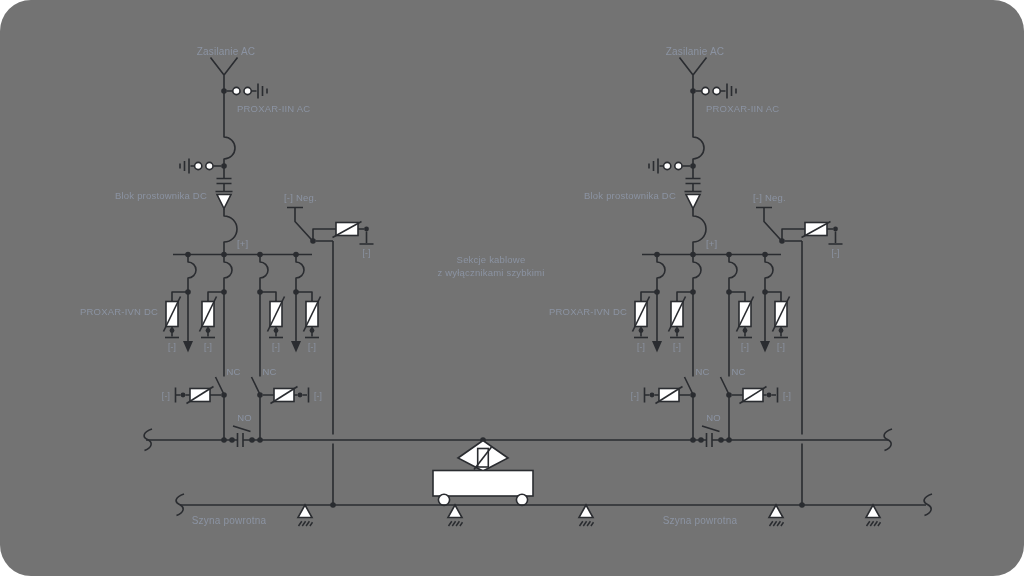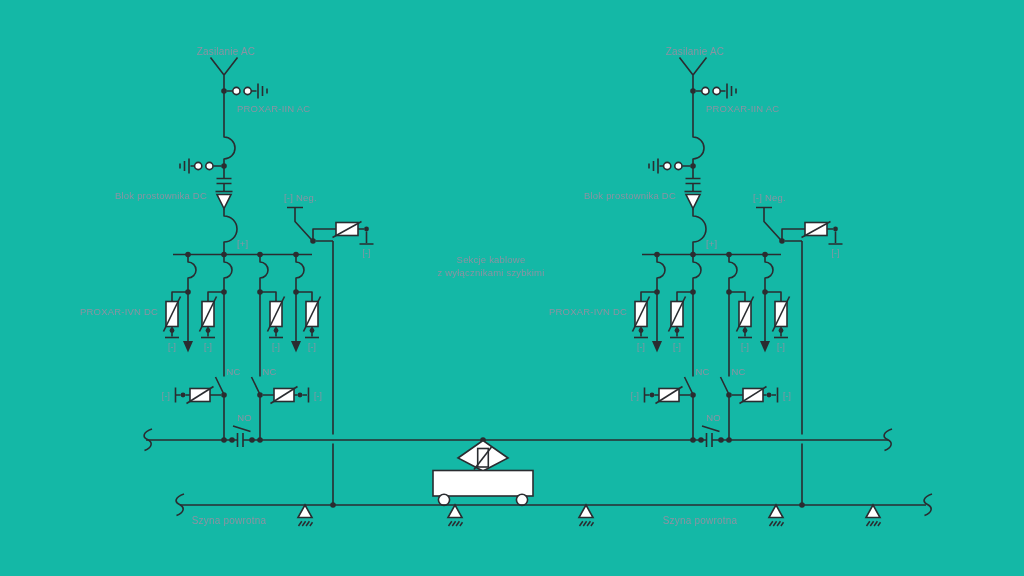--- a/index.html
+++ b/index.html
@@ -1,16 +1,16 @@
 <!DOCTYPE html>
 <html><head>
 <meta charset="utf-8">
 <style>
   html,body{margin:0;padding:0;background:#ffffff;}
-  .stage{width:1024px;height:576px;background:#14b8a6;position:relative;overflow:hidden;}
+  .stage{width:1024px;height:576px;background:#737373;position:relative;overflow:hidden;border-radius:31px;}
   svg{display:block;}
   .wire{stroke:#2a2c30;stroke-width:1.6;fill:none;stroke-linecap:butt;stroke-linejoin:round;}
   .thin{stroke:#2a2c30;stroke-width:1.5;fill:none;}
   .comp{stroke:#2a2c30;stroke-width:1.6;fill:#ffffff;}
   .solid{fill:#2a2c30;stroke:none;}
   .ring{stroke:#2a2c30;stroke-width:1.6;fill:#ffffff;}
   text{font-family:"Liberation Sans","DejaVu Sans",sans-serif;fill:#8b93a2;letter-spacing:0.2px;}
   .s10{font-size:10px;}
   .s9{font-size:9.5px;}
   .s8{font-size:8.5px;}

